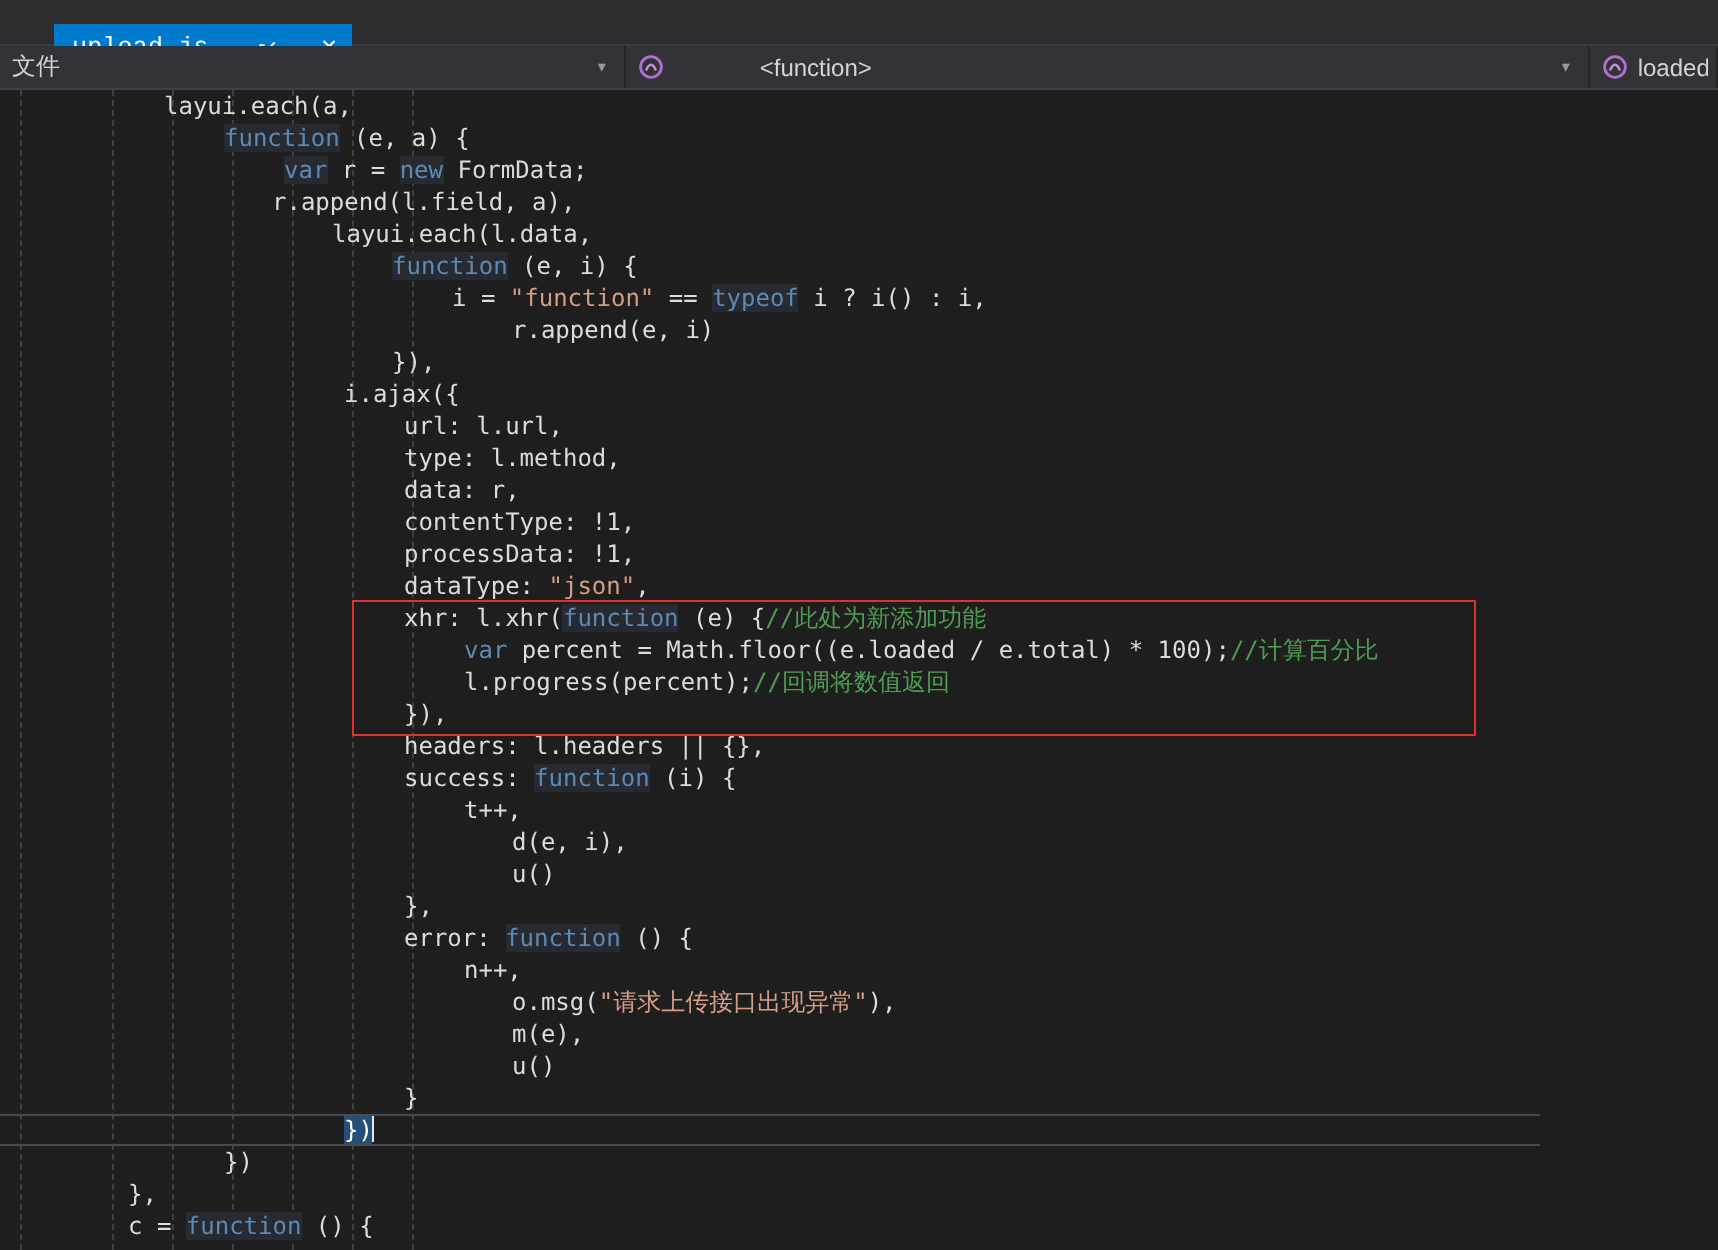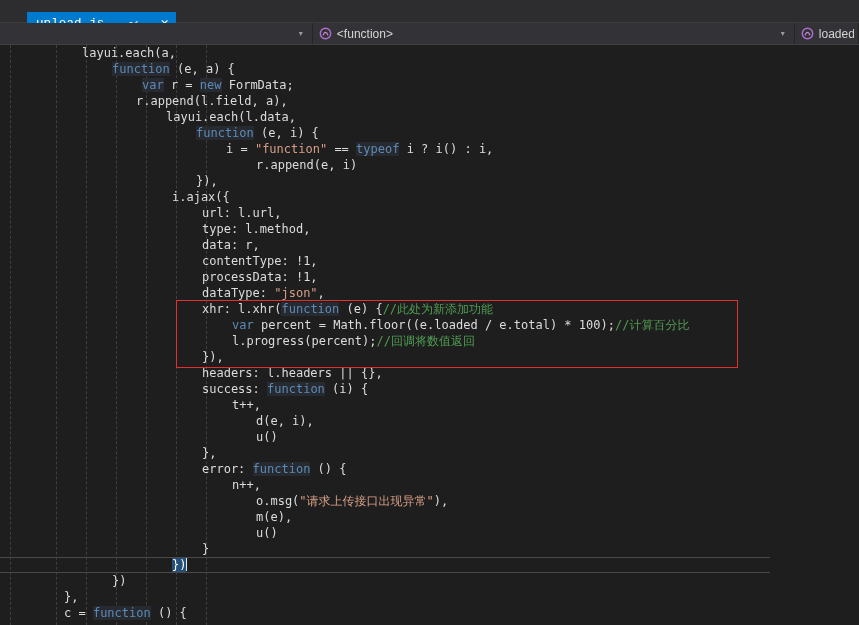--- a/index.html
+++ b/index.html
@@ -65,21 +65,21 @@
     background: #333337;
     border-right: 1px solid #252526;
     color: #d4d4d4;
     font-family: "Liberation Sans", sans-serif;
     font-size: 12px;
     padding: 0 4px 0 6px;
     position: relative;
     cursor: default;
   }
   .nav-seg.file   { width: 318px; }
-  .nav-seg.func   { width: 490px; }
+  .nav-seg.func   { width: 490px; gap: 43px; }
   .nav-seg.succ   { flex: 1 1 auto; min-width: 0; overflow: hidden; }
   .nav-text { flex: 1 1 auto; overflow: hidden; white-space: nowrap; }
   .nav-caret {
     margin-left: auto;
     color: #9a9a9e;
     font-size: 8px;
     line-height: 1;
     padding: 0 5px 0 6px;
     cursor: pointer;
   }
@@ -166,20 +166,21 @@
     <div class="tab">
       <span class="tab-label">upload.js</span>
       <span class="tab-pin">↲</span>
       <span class="tab-close">✕</span>
     </div>
   </div>
 
   <div class="navbar">
 
     <div class="nav-seg file">
+      <span class="nav-text">文件</span>
       <span class="nav-caret">▾</span>
     </div>
 
     <div class="nav-seg func">
       <span class="memb-icon">
         <svg width="13" height="13" viewBox="0 0 13 13">
           <circle cx="6.5" cy="6.5" r="5.2" fill="none" stroke="#b06fd0" stroke-width="1.4"></circle>
           <path d="M4 8.2 Q6.5 2.5 9 8.2" fill="none" stroke="#c98fe0" stroke-width="1.2"></path>
         </svg>
       </span>

